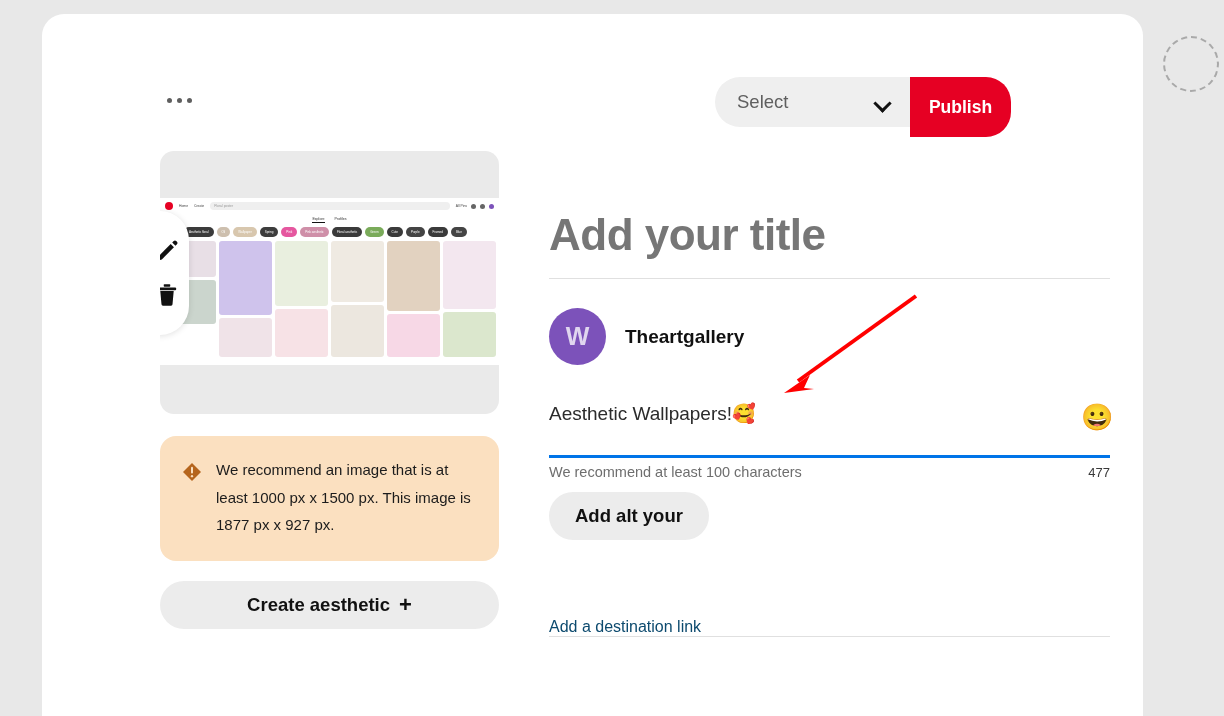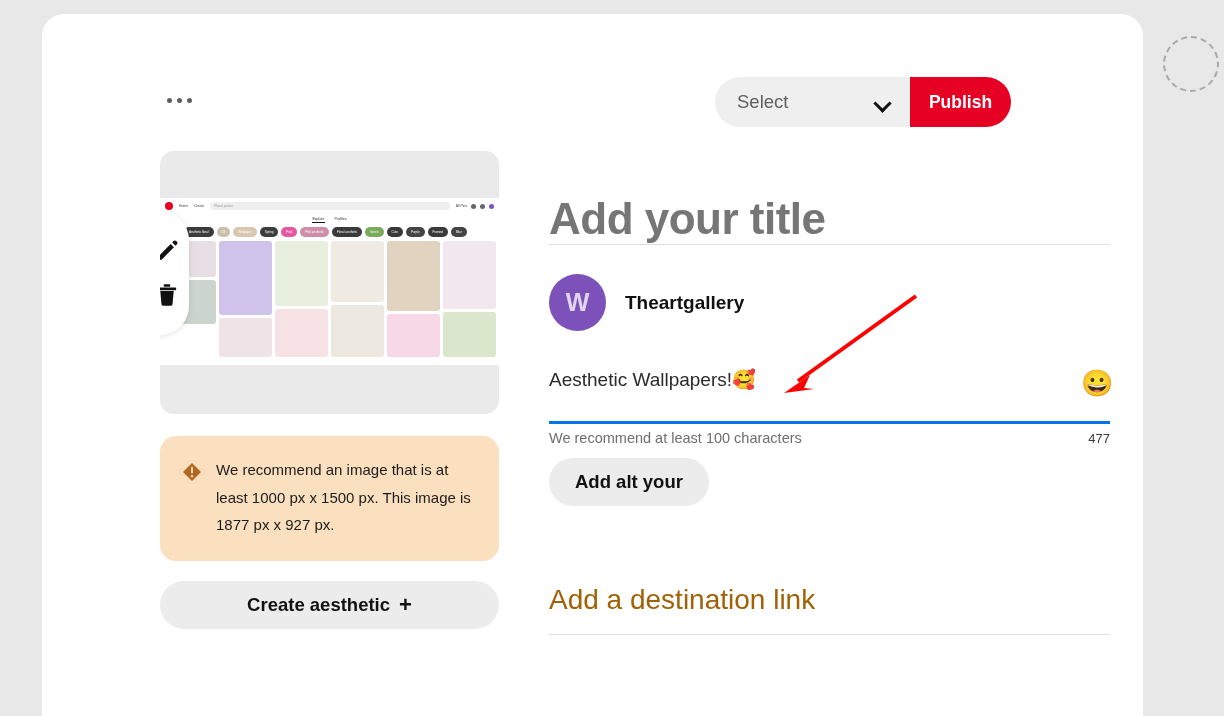--- a/index.html
+++ b/index.html
@@ -48,21 +48,21 @@
   }
   .select-label { font-size: 18.5px; color: #5f5f5f; }
   .chev { width: 15px; height: 15px; position: relative; }
   .chev::before {
     content: ""; position: absolute; left: 1px; top: 2px;
     width: 10px; height: 10px;
     border-right: 3px solid #111; border-bottom: 3px solid #111;
     transform: rotate(45deg);
   }
   .publish-btn {
-    width: 101px; height: 50px;
+    width: 101px; height: 60px;
     background: #e60023; color: #fff;
     border: none; border-radius: 0 25px 25px 0;
     font-family: "Liberation Sans", sans-serif;
     font-size: 17.5px; font-weight: bold;
     cursor: pointer;
   }
 
   
   .left-col { position: absolute; left: 118px; top: 137px; width: 339px; }
 
@@ -141,23 +141,24 @@
     display: flex; align-items: center; justify-content: center; gap: 9px;
     cursor: pointer;
   }
   .plus { font-size: 22px; font-weight: bold; line-height: 1; }
 
   
   .right-col { position: absolute; left: 507px; top: 180px; width: 561px; }
 
   .title-field {
     font-size: 44px; font-weight: bold; color: #767676;
-    letter-spacing: -0.5px;
+    padding-bottom: 18px; letter-spacing: -0.5px;
     border-bottom: 1px solid #e0e0e0;
     cursor: text;
+    margin-top: 16px;
   }
 
   .author-row { display: flex; align-items: center; gap: 19px; margin-top: 29px; }
   .avatar {
     width: 57px; height: 57px; border-radius: 50%;
     background: #7c52ba; color: #e0d6ef;
     display: flex; align-items: center; justify-content: center;
     font-size: 25px; font-weight: bold;
   }
   .author-name { font-size: 19px; font-weight: bold; color: #111; }
@@ -185,22 +186,21 @@
     margin-top: 12px;
     height: 48px; padding: 0 26px;
     background: #ececec; border: none; border-radius: 24px;
     font-family: "Liberation Sans", sans-serif;
     font-size: 18.5px; font-weight: bold; color: #111;
     cursor: pointer;
   }
 
   .dest-field {
     margin-top: 78px;
-    font-size: 28px; color: #a16207;
-    padding-bottom: 18px;
+    font-size: 16px; color: #0c4a6e;
     border-bottom: 1px solid #e0e0e0;
     cursor: text;
   }
 
   
   .annotation { position: absolute; left: 770px; top: 285px; pointer-events: none; }
 </style>
 </head>
 <body>
 

